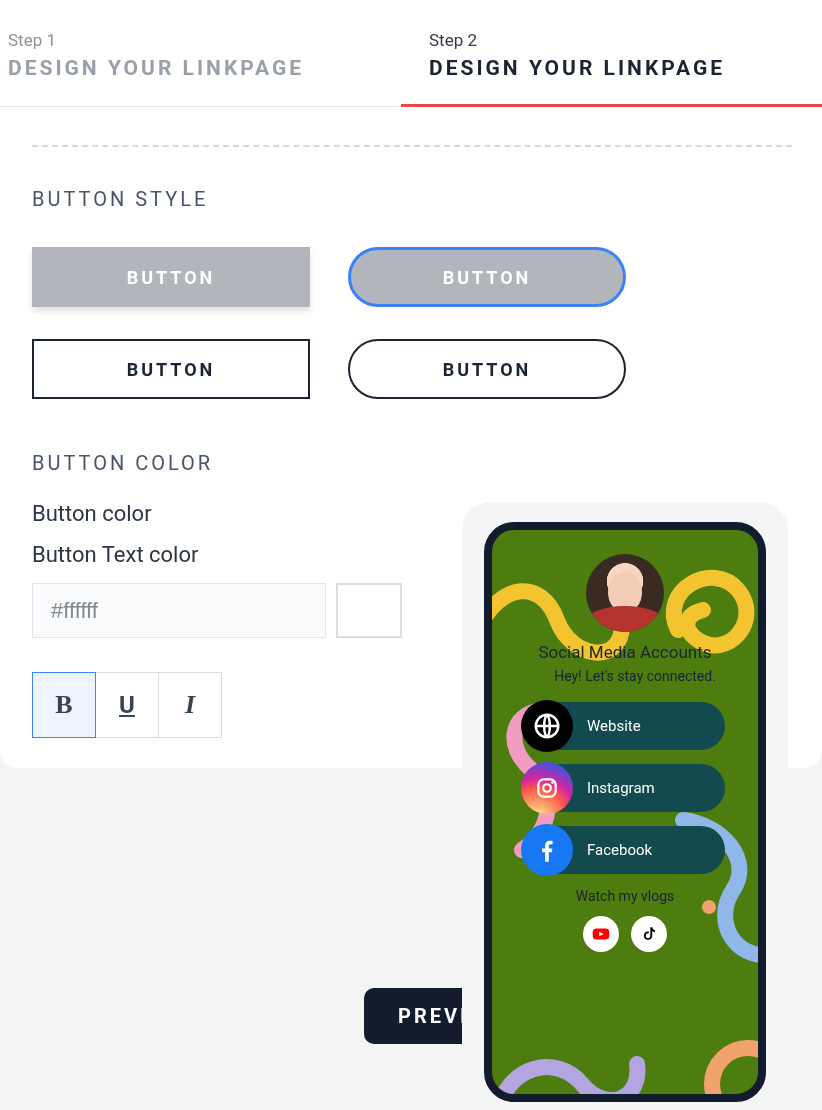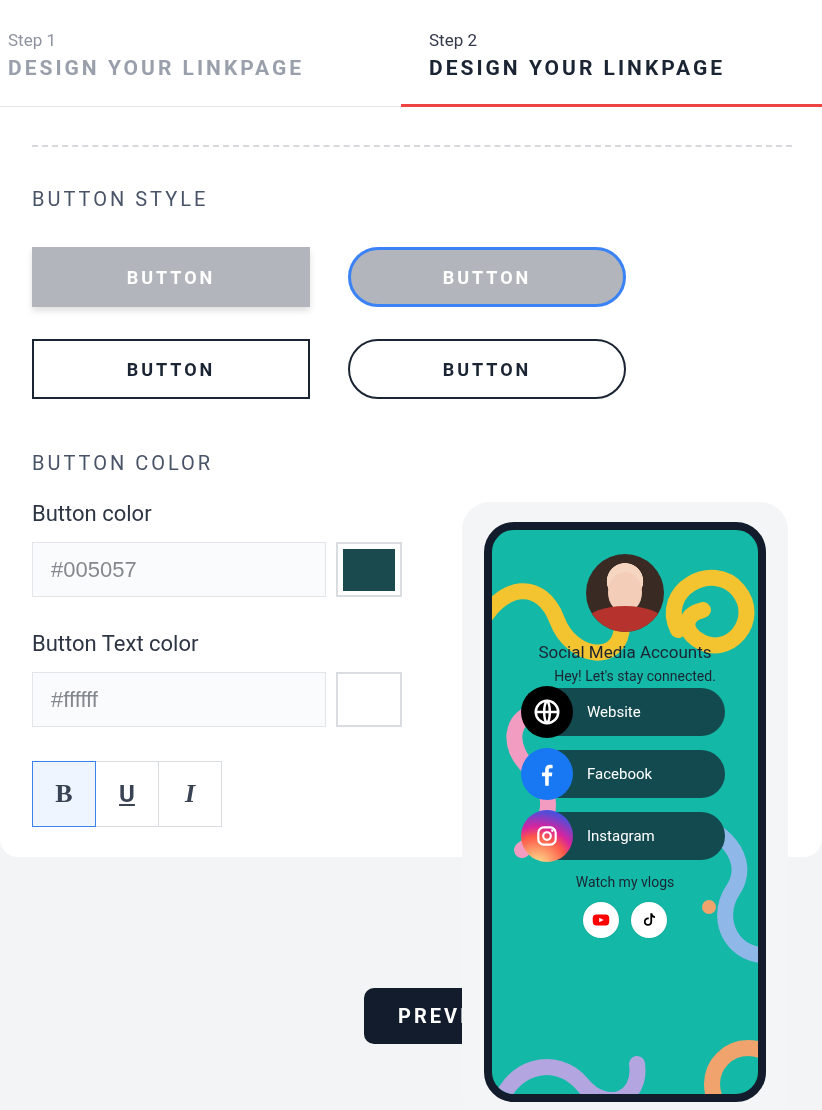--- a/index.html
+++ b/index.html
@@ -137,21 +137,21 @@
     width: 326px; height: 620px;
     background: #f4f5f7;
     border-radius: 28px;
     padding: 20px 22px;
   }
   .phone {
     position: relative;
     width: 100%; height: 100%;
     border: 8px solid #131c2c;
     border-radius: 30px;
-    background: #14b8a6;
+    background: #4d7c0f;
     overflow: hidden;
   }
   .squig { position: absolute; pointer-events: none; }
   .phone-content {
     position: relative;
     z-index: 5;
     padding-top: 24px;
     text-align: center;
   }
   .avatar {
@@ -170,21 +170,21 @@
     border-radius:50% 50% 0 0 / 60% 60% 0 0;
   }
   .avatar::before{ 
     content:"";
     position:absolute; top:18px; left:22px;
     width:34px; height:40px;
     background:#f3cdb7;
     border-radius:50% 50% 48% 48%;
   }
   .p-title { font-size: 17px; color:#1b2433; margin: 6px 0 6px 0; }
-  .p-sub { font-size: 14px; color:#1b2433; margin-bottom: 4px; padding-left: 20px; }
+  .p-sub { font-size: 14px; color:#1b2433; margin-bottom: 18px; padding-left: 20px; }
   .link-btn {
     position: relative;
     width: 200px;
     height: 48px;
     margin: 0 auto 14px auto;
     border-radius: 26px;
     background: #134a4f;
     color: #fff;
     display: flex;
     align-items: center;
@@ -234,26 +234,20 @@
   <div class="btn-grid">
     <div class="style-btn sb1">BUTTON</div>
     <div class="style-btn sb2">BUTTON</div>
     <div class="style-btn sb3">BUTTON</div>
     <div class="style-btn sb4">BUTTON</div>
   </div>
 
   <div class="section-heading tighter">BUTTON COLOR</div>
 
   <div class="field-label">Button color</div>
-  <div class="field-row">
-    <input class="text-input" value="#005057" style="">
-    <div class="swatch-outer">
-      <div class="inner" style="background:#1b4a4e"></div>
-    </div>
-  </div>
 
   <div class="field-label">Button Text color</div>
   <div class="field-row">
     <input class="text-input" value="#ffffff" style="">
     <div class="swatch-outer">
       <div class="inner" style="background:#ffffff"></div>
     </div>
   </div>
 
   <div class="fmt-row">
@@ -304,37 +298,37 @@
         <div class="link-icon icon-web">
           <svg viewBox="0 0 24 24" width="30" height="30">
               <circle cx="12" cy="12" r="9" fill="none" stroke="#fff" stroke-width="2"></circle>
               <path d="M3 12h18M12 3c3 3 3 15 0 18M12 3c-3 3-3 15 0 18" fill="none" stroke="#fff" stroke-width="2"></path>
             </svg>
         </div>
         <span>Website</span>
       </div>
 
       <div class="link-btn">
-        <div class="link-icon icon-fb">
-          <svg viewBox="0 0 24 24" width="28" height="28">
-              <path fill="#fff" d="M13.5 22v-8h2.7l.4-3.2h-3.1V8.7c0-.9.3-1.6 1.7-1.6h1.6V4.2C16.5 4.1 15.5 4 14.4 4c-2.4 0-4 1.5-4 4.2v2.6H7.7V14h2.7v8h3.1z"></path>
-            </svg>
-        </div>
-        <span>Facebook</span>
-      </div>
-
-      <div class="link-btn">
         <div class="link-icon icon-ig">
           <svg viewBox="0 0 24 24" width="26" height="26">
               <rect x="4" y="4" width="16" height="16" rx="5" fill="none" stroke="#fff" stroke-width="2"></rect>
               <circle cx="12" cy="12" r="3.5" fill="none" stroke="#fff" stroke-width="2"></circle>
               <circle cx="17" cy="7" r="1.2" fill="#fff"></circle>
             </svg>
         </div>
         <span>Instagram</span>
+      </div>
+
+      <div class="link-btn">
+        <div class="link-icon icon-fb">
+          <svg viewBox="0 0 24 24" width="28" height="28">
+              <path fill="#fff" d="M13.5 22v-8h2.7l.4-3.2h-3.1V8.7c0-.9.3-1.6 1.7-1.6h1.6V4.2C16.5 4.1 15.5 4 14.4 4c-2.4 0-4 1.5-4 4.2v2.6H7.7V14h2.7v8h3.1z"></path>
+            </svg>
+        </div>
+        <span>Facebook</span>
       </div>
 
       <div class="p-sec">Watch my vlogs</div>
       <div class="small-icons">
         <div class="small-ico">
           <svg viewBox="0 0 24 24" width="22" height="22">
               <rect x="3" y="6" width="18" height="12" rx="4" fill="#ff0000"></rect>
               <path d="M10 9.5v5l5-2.5z" fill="#fff"></path>
             </svg>
         </div>

